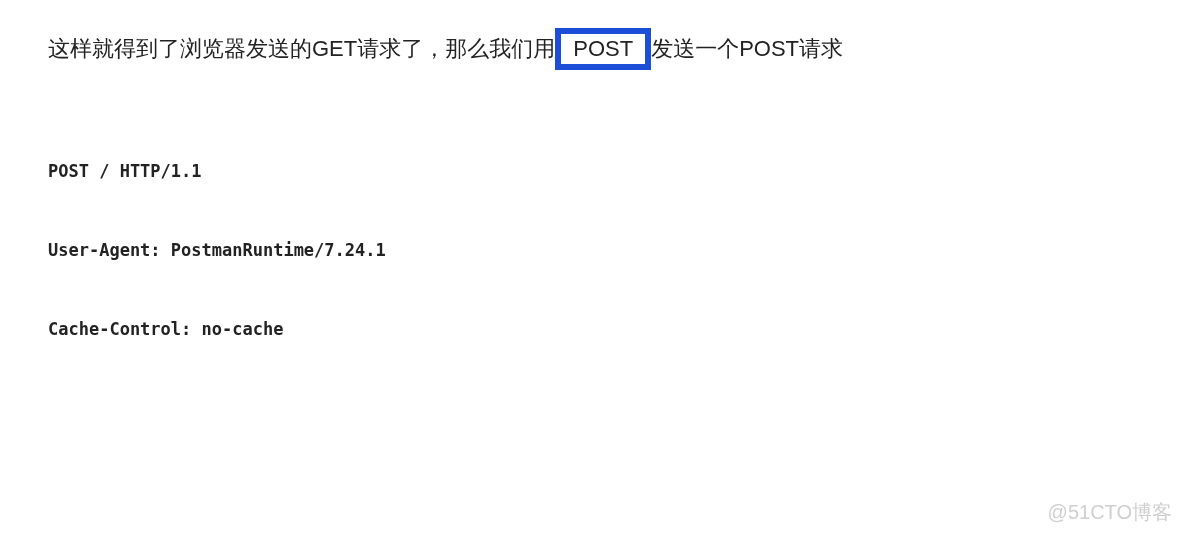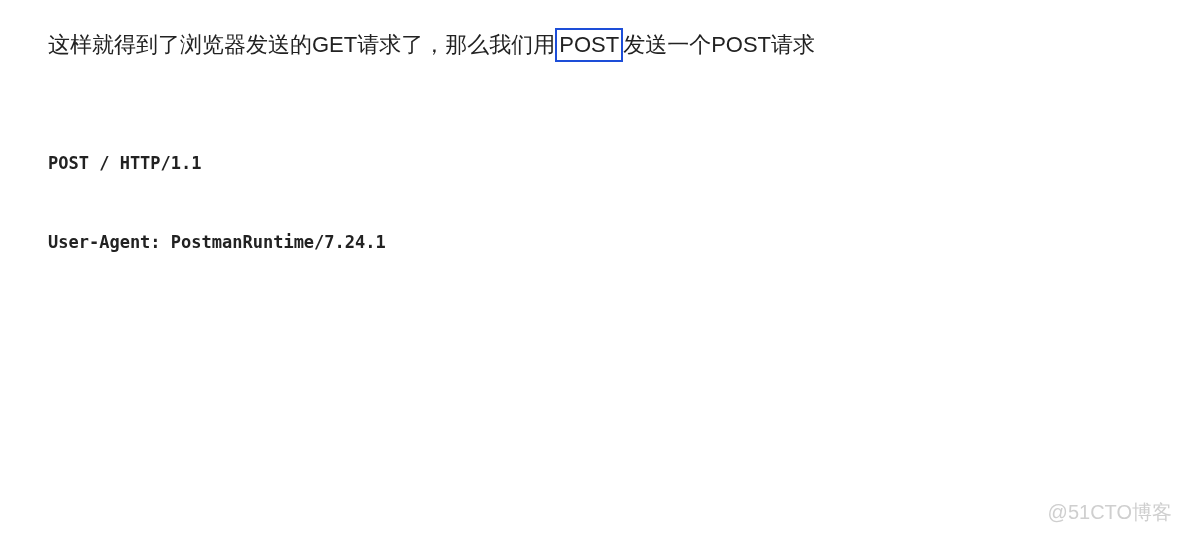--- a/index.html
+++ b/index.html
@@ -15,22 +15,22 @@
     .content {
       padding: 28px 48px 0 48px;
     }
     .intro-line {
       font-size: 22px;
       line-height: 1.5;
       color: #222;
       margin-bottom: 36px;
     }
     .hl-box-red {
-      border: 2px solid #1d4ed8;
-      padding: 0 2px;
+      border: 6px solid #1d4ed8;
+      padding: 0 12px;
       display: inline-block;
       line-height: 1.35;
     }
     .code-block {
       font-family: "SFMono-Regular", Consolas, "DejaVu Sans Mono", Menlo, "Courier New", monospace;
       font-size: 17px;
       line-height: 1.55;
       color: #222;
       white-space: pre;
       margin-bottom: 36px;
@@ -50,20 +50,21 @@
 
 <div class="content">
 
   <p class="intro-line">
     <span>这样就得到了浏览器发送的GET请求了，那么我们用</span><span class="hl-box-red">POST</span><span>发送一个POST请求</span>
   </p>
 
   <div class="code-block">
     <span class="code-line">POST / HTTP/1.1</span>
     <span class="code-line">User-Agent: PostmanRuntime/7.24.1</span>
+    <span class="code-line">Cache-Control: no-cache</span>
     
     
     
     
     
     
     
   </div>
 
 </div>

